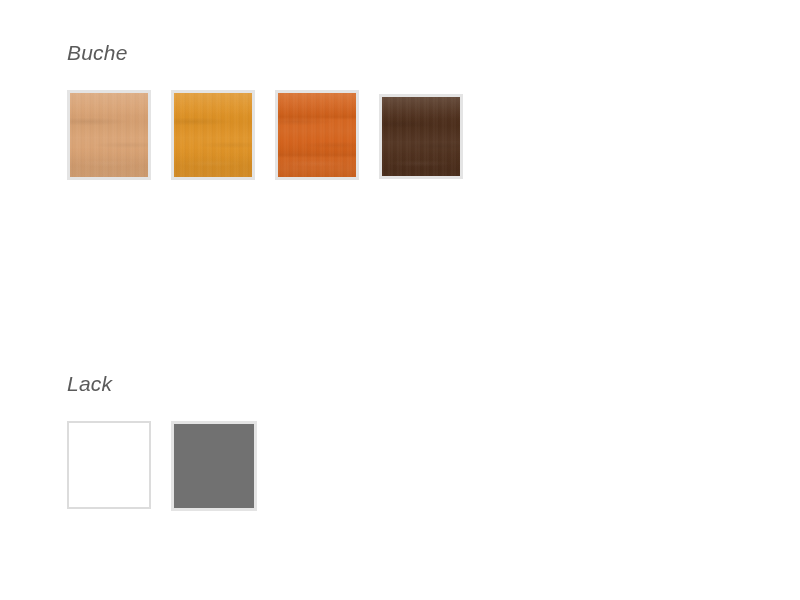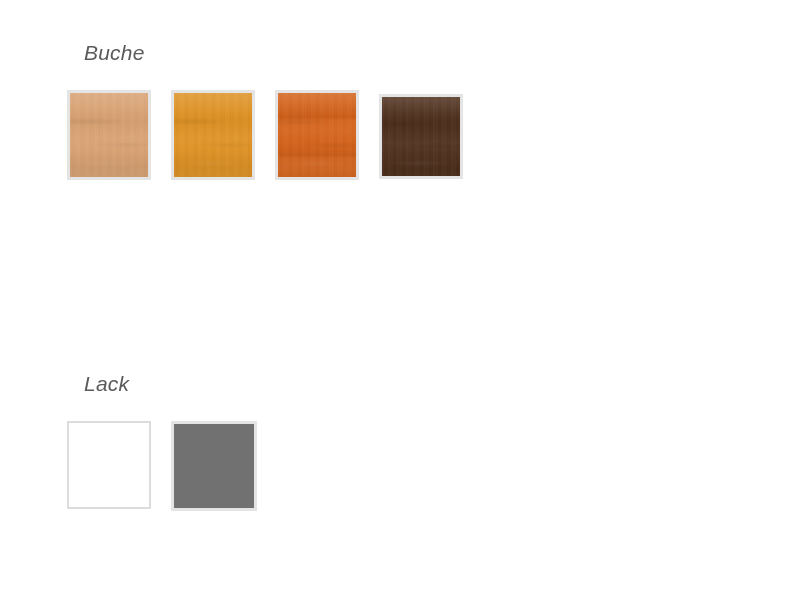--- a/index.html
+++ b/index.html
@@ -26,21 +26,21 @@
   .group {
     position: absolute;
     left: 0;
     width: 800px;
   }
   .group-wood   { top: 40px; }
   .group-lack   { top: 371px; }
 
   .group-title {
     position: absolute;
-    left: 84px;
+    left: 67px;
     top: 0;
     font-family: "Liberation Sans", sans-serif;
     font-style: italic;
     font-weight: 300;
     font-size: 21px;
     line-height: 26px;
     letter-spacing: 0.2px;
     color: #5b5b5b;
     white-space: nowrap;
   }

